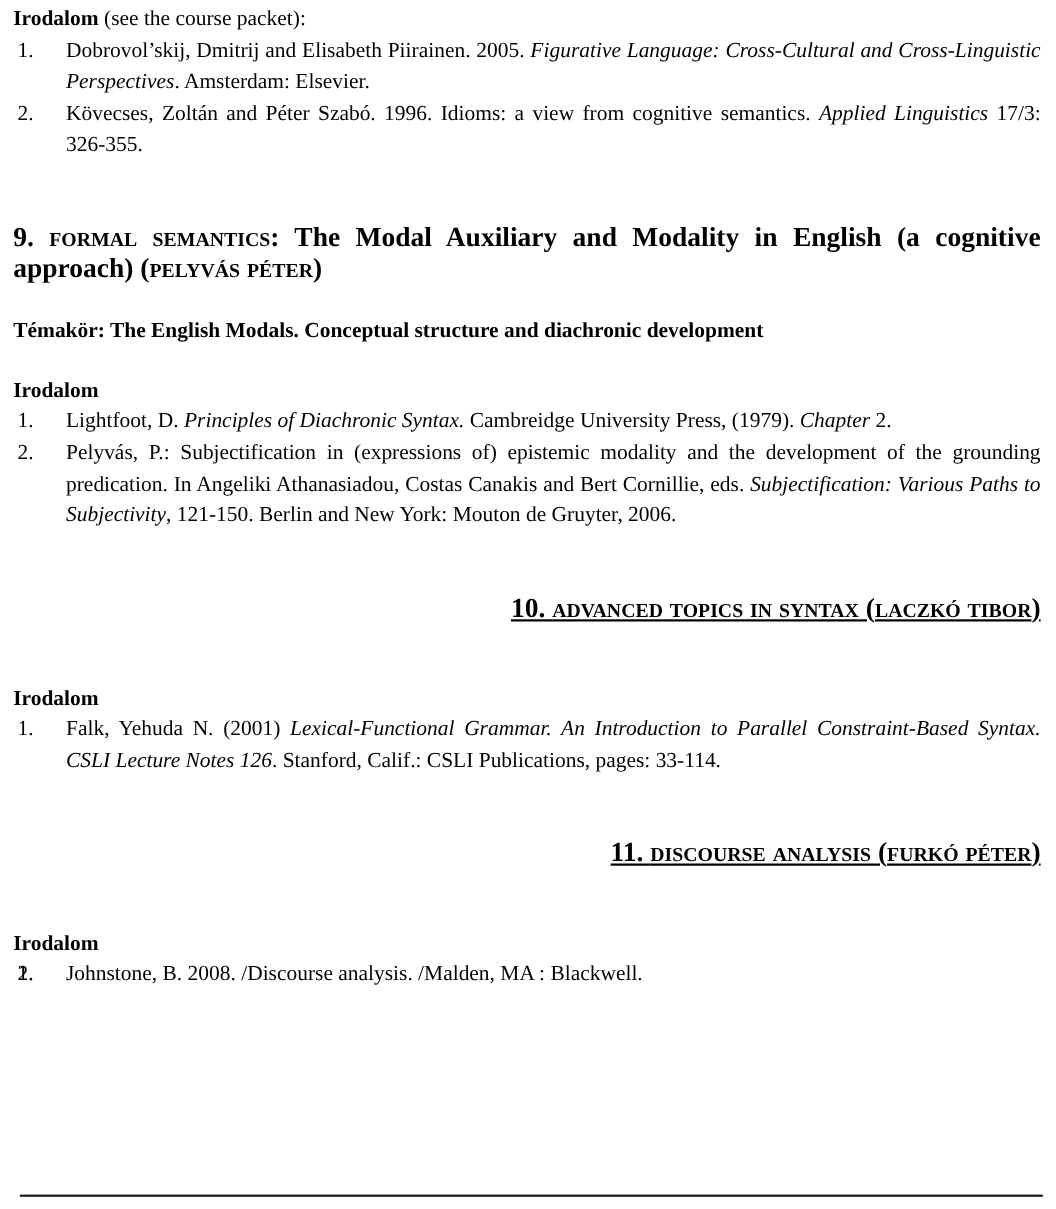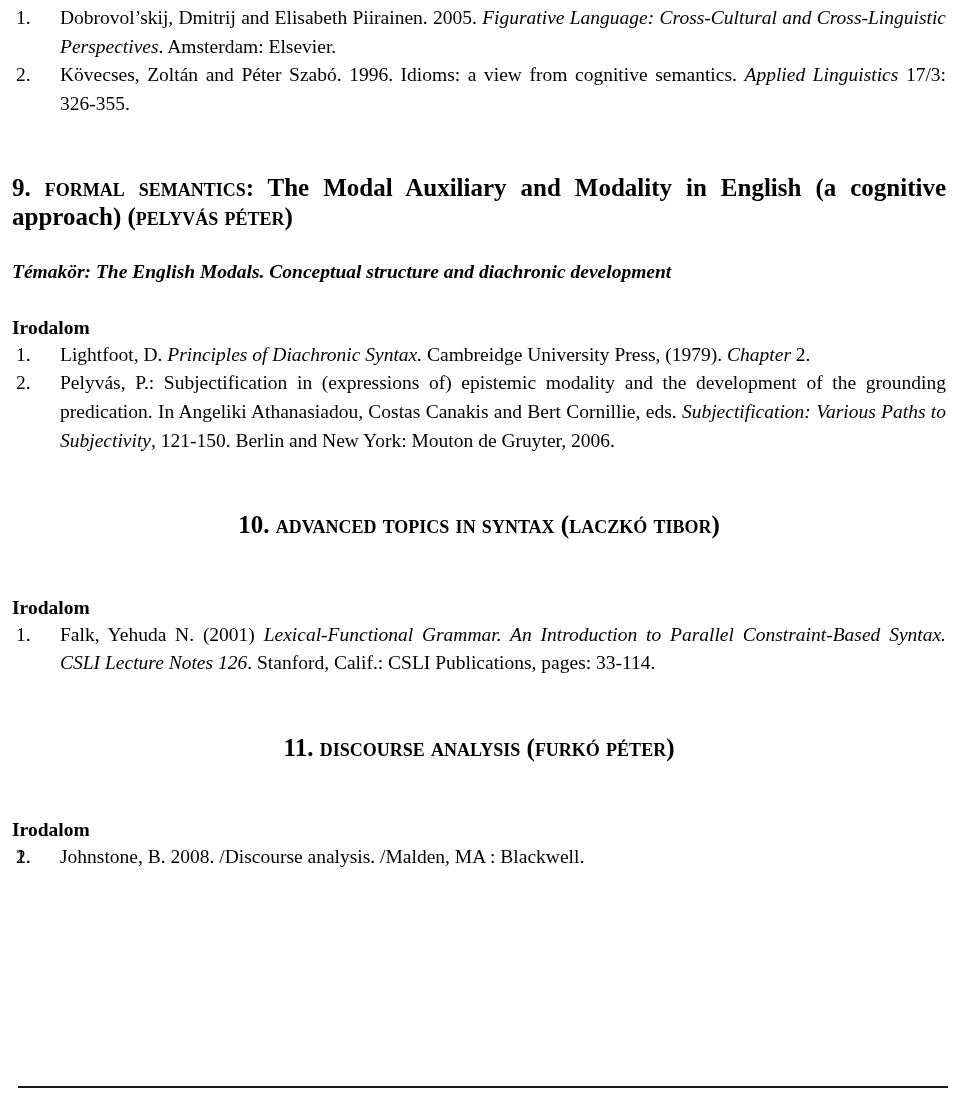--- a/index.html
+++ b/index.html
@@ -68,25 +68,24 @@
     margin: 0;
   }
   .section-head {
     font-size: 25px;
     font-weight: bold;
     line-height: 28.5px;
     text-align: justify;
     text-justify: inter-word;
     margin: 0;
   }
-  .section-head.tight { text-align: center; }
+  .section-head.tight { text-align: right; text-decoration: underline; }
   .temakor {
     font-size: 19.5px;
     font-weight: bold;
-    font-style: italic;
     line-height: 28.5px;
     margin: 0;
     text-align: left;
   }
   .spacer-md { height: 27px; }
   .spacer-xl { height: 56px; }
 
   hr.footrule {
     border: 0;
     border-top: 2px solid #1a1a1a;
@@ -100,20 +99,21 @@
     top: 1086px;
     width: 936px;
   }
 </style>
 </head>
 <body>
 
 <div class="page">
 
   <div>
+    <p class="lead"><span class="b">Irodalom</span><span> (see the course packet):</span></p>
     <ol class="reflist">
         <li><span class="num">1.</span><span>Dobrovol’skij, Dmitrij and Elisabeth Piirainen. 2005. </span><span class="i">Figurative Language: Cross-Cultural and Cross-Linguistic Perspectives</span><span>. Amsterdam: Elsevier.</span></li>
         <li><span class="num">2.</span><span>Kövecses, Zoltán and Péter Szabó. 1996. Idioms: a view from cognitive semantics. </span><span class="i">Applied Linguistics</span><span> 17/3: 326-355.</span></li>
       </ol>
   </div>
 
   <div class="spacer-xl"></div>
 
   <div>
       <div>

